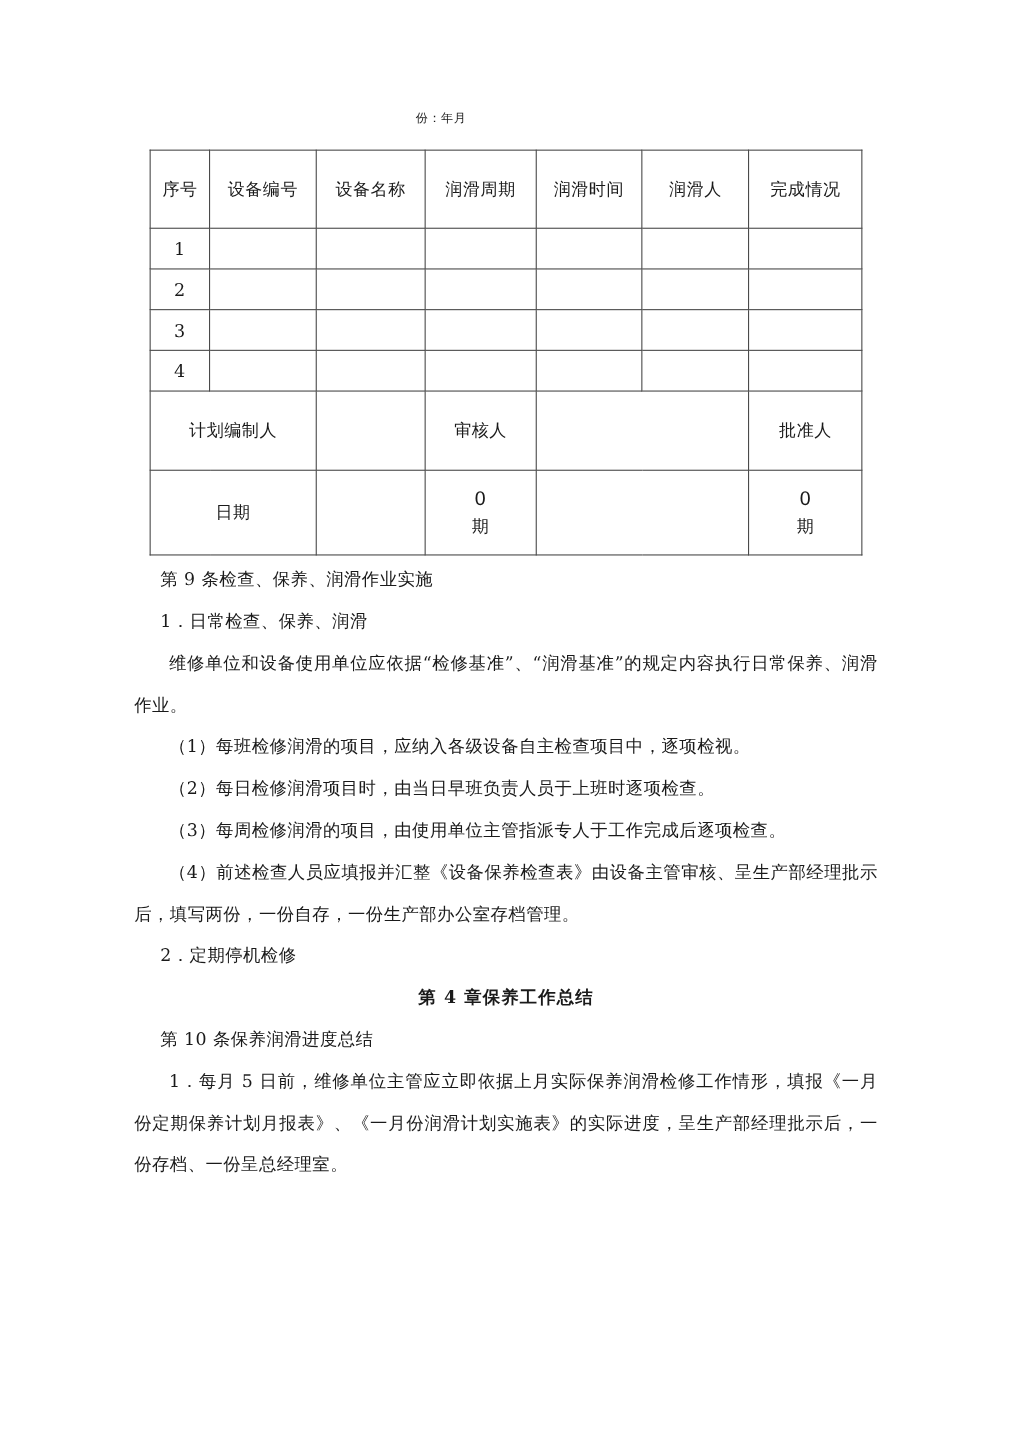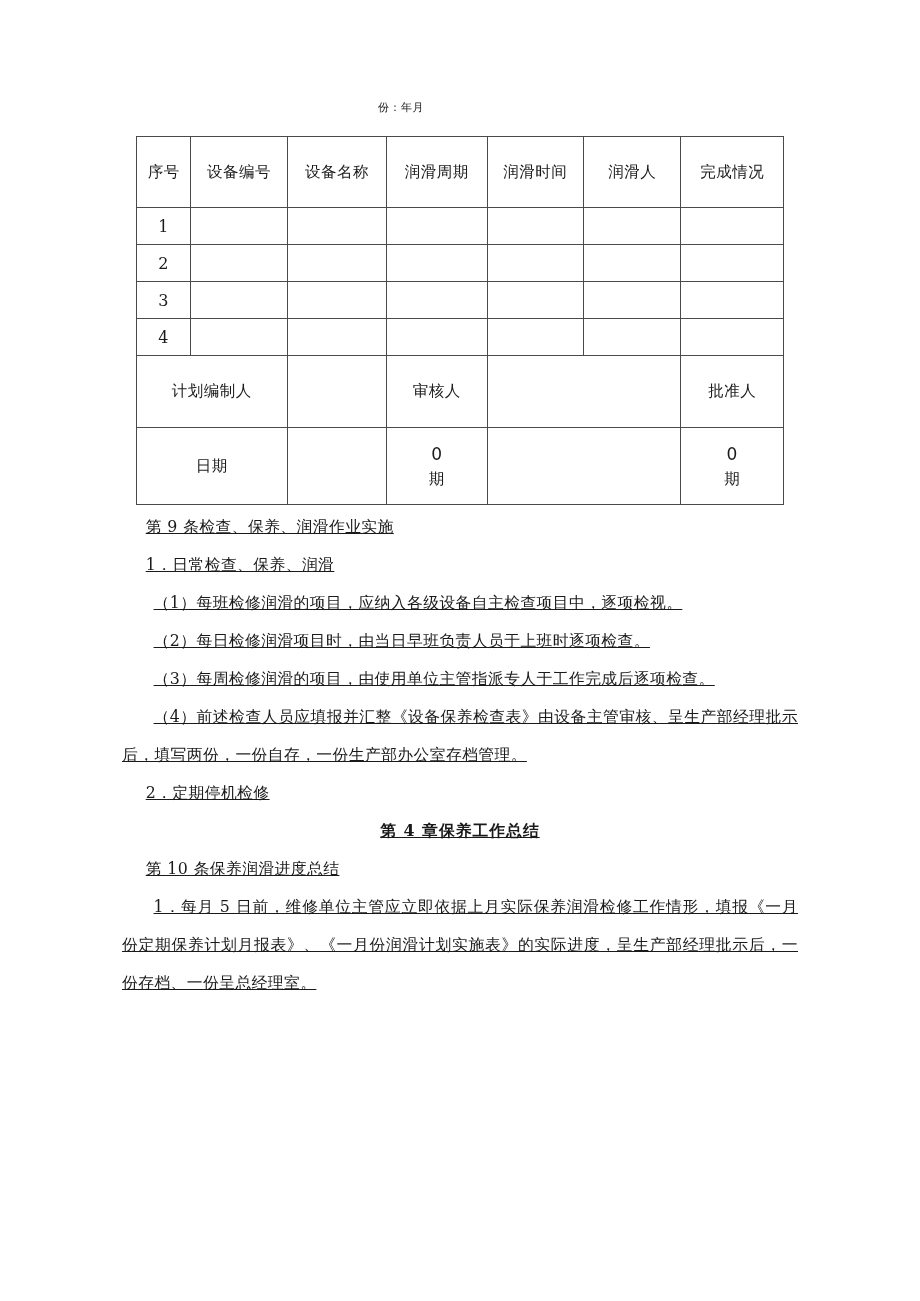--- a/index.html
+++ b/index.html
@@ -65,21 +65,20 @@
     top: 508px;
     width: 676px;
   }
   p.para {
     margin: 0 0 0 0;
     font-size: 15.8px;
     line-height: 38px;
     letter-spacing: 0.4px;
     text-align: justify;
     text-justify: inter-ideograph;
-    text-decoration: underline;
   }
   p.indent { text-indent: 2em; }
   p.center {
     text-align: center;
     font-weight: bold;
     letter-spacing: 1px;
   }
   p.tight { text-indent: 1.5em; }
 </style>
 </head>
@@ -174,20 +173,21 @@
             <span class="ln">期</span>
           </span>
         </td>
       </tr>
     </tbody>
   </table>
 
   <div class="body-text">
     <p class="para tight">第 9 条检查、保养、润滑作业实施</p>
     <p class="para tight">1．日常检查、保养、润滑</p>
+    <p class="para indent">维修单位和设备使用单位应依据“检修基准”、“润滑基准”的规定内容执行日常保养、润滑作业。</p>
     <p class="para indent">（1）每班检修润滑的项目，应纳入各级设备自主检查项目中，逐项检视。</p>
     <p class="para indent">（2）每日检修润滑项目时，由当日早班负责人员于上班时逐项检查。</p>
     <p class="para indent">（3）每周检修润滑的项目，由使用单位主管指派专人于工作完成后逐项检查。</p>
     <p class="para indent">（4）前述检查人员应填报并汇整《设备保养检查表》由设备主管审核、呈生产部经理批示后，填写两份，一份自存，一份生产部办公室存档管理。</p>
     <p class="para tight">2．定期停机检修</p>
     <p class="para center">第 4 章保养工作总结</p>
     <p class="para tight">第 10 条保养润滑进度总结</p>
     <p class="para indent">1．每月 5 日前，维修单位主管应立即依据上月实际保养润滑检修工作情形，填报《一月份定期保养计划月报表》、《一月份润滑计划实施表》的实际进度，呈生产部经理批示后，一份存档、一份呈总经理室。</p>
   </div>
 

